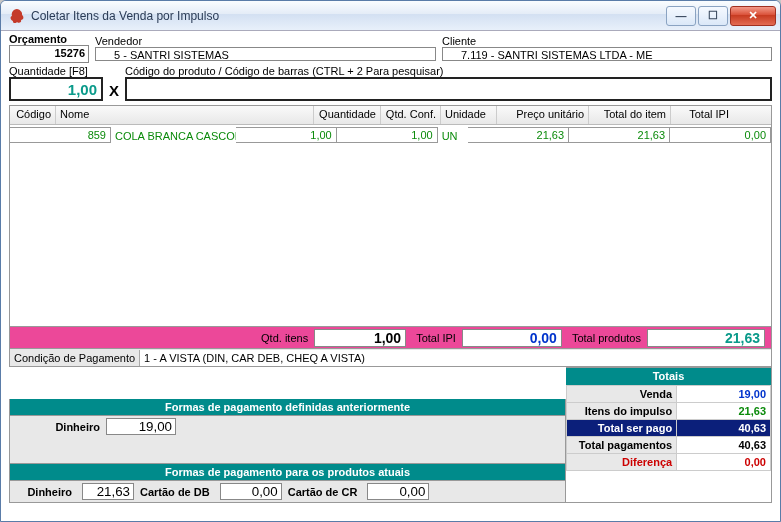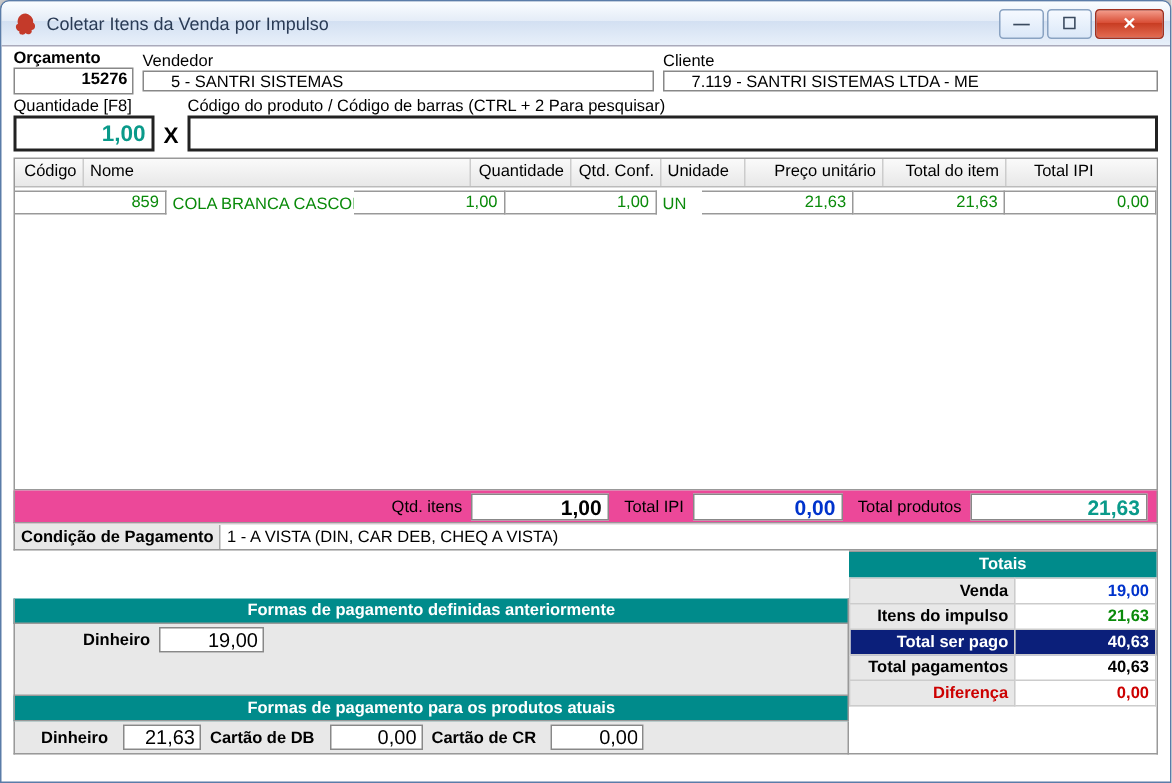--- a/index.html
+++ b/index.html
@@ -43,21 +43,21 @@
 .grid-body { flex: 1; overflow: auto; }
 .grid-row { display: flex; height: 18px; align-items: flex-end; }
 .gd { padding: 1px 4px; font-size: 11px; color: #0a8a0a; white-space: nowrap; overflow: hidden; }
 .gd.right { text-align: right; }
 .totals-bar { display: flex; align-items: center; border: 1px solid #999; border-top: none; height: 22px; background: #ec4899; }
 .tb-lbl { font-size: 11px; padding-left: 4px; }
 .tb-in { border: 1px solid #888; height: 18px; text-align: right; font-weight: bold; font-size: 14px; margin: 0 6px; padding-right: 4px; background: #fff; }
 .tb-in.blue { color: #0033cc; }
 .tb-in.teal { color: #0a9a8a; }
 .cond-row { display: flex; align-items: center; height: 18px; border: 1px solid #999; border-top: none; background: #e8e8e8; }
-.cond-row .k { font-weight: bold; padding: 0 4px; background: #e8e8e8; }
+.cond-row .k { font-weight: normal; padding: 0 4px; background: #e8e8e8; }
 .cond-row .v { flex: 1; border-left: 1px solid #aaa; padding: 0 4px; background: #fff; height: 16px; line-height: 16px; }
 .lower { display: flex; margin-top: 0; }
 .left { flex: 1; }
 .right { width: 206px; border: 1px solid #999; border-left: none; }
 .sec-head { background: #008b8b; color: #fff; font-weight: bold; text-align: center; height: 17px; line-height: 17px; font-size: 11px; }
 .sec-body { background: #e8e8e8; padding: 2px 4px; min-height: 48px; border: 1px solid #999; border-top: none; }
 .pay-row { display: flex; align-items: center; margin-bottom: 2px; }
 .pay-lbl { font-weight: bold; text-align: right; width: 92px; padding-right: 6px; }
 .pay-in { border: 1px solid #888; height: 17px; width: 70px; text-align: right; padding-right: 3px; background: #fff; }
 .totals-tbl { width: 100%; border-collapse: collapse; }

